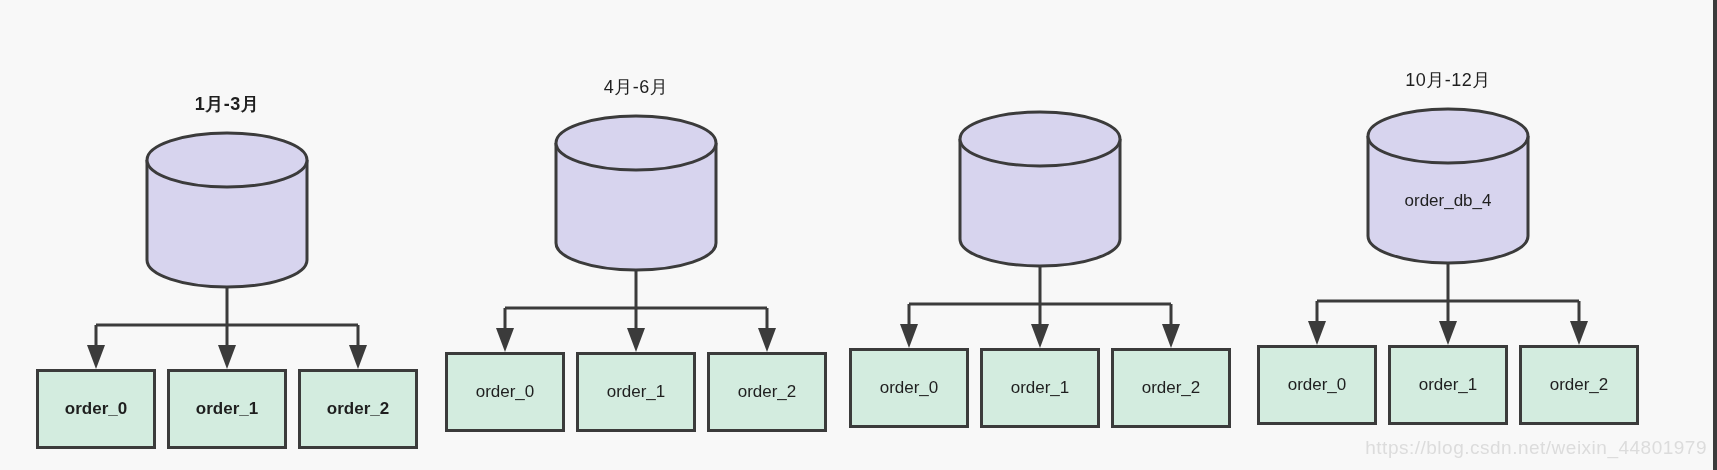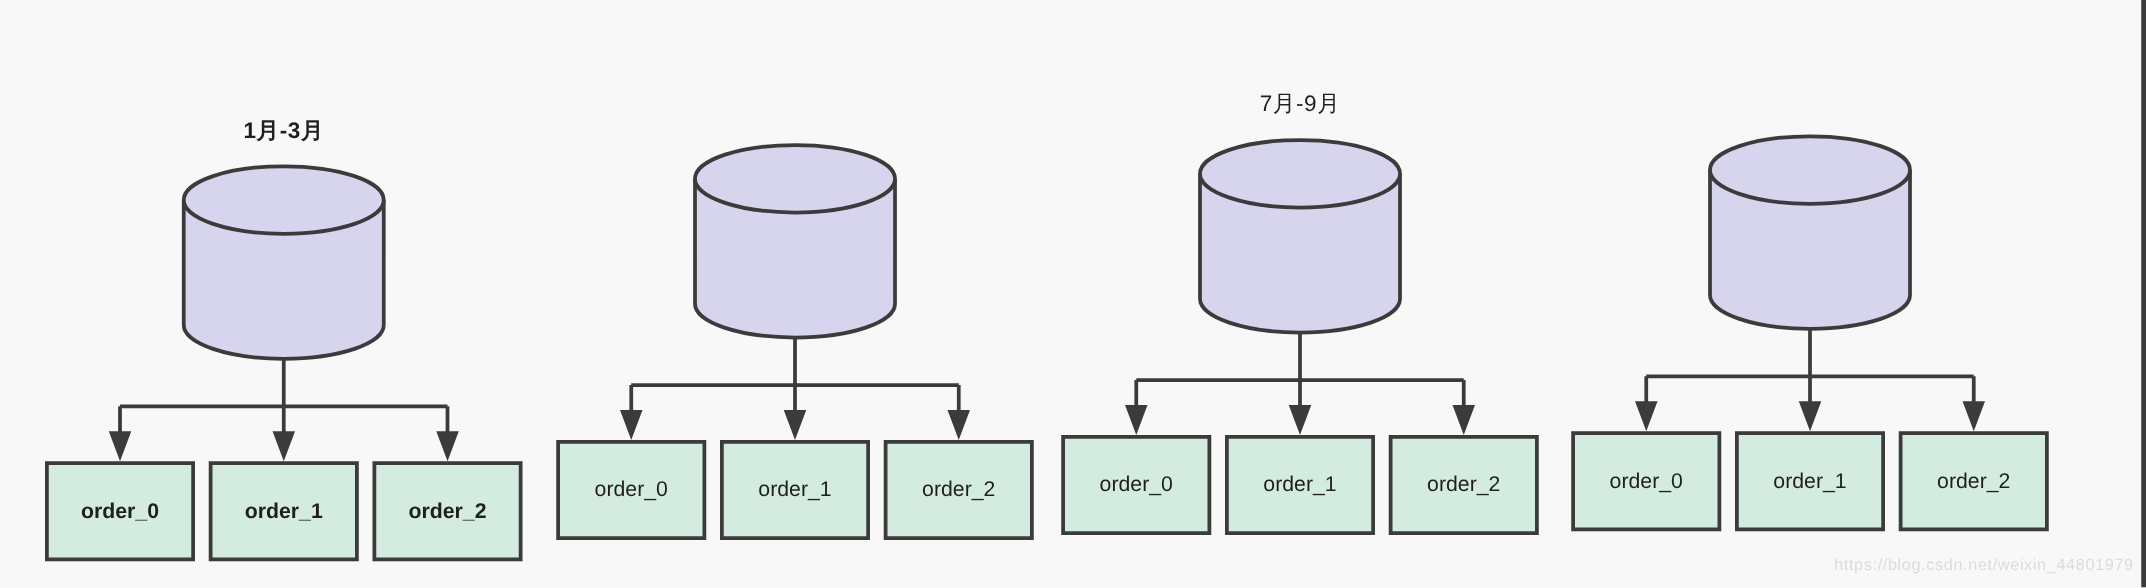--- a/index.html
+++ b/index.html
@@ -65,21 +65,21 @@
     font-size:17px;
     color:var(--text);
   }
   .t0{left:9px;}
   .t1{left:140px;}
   .t2{left:271px;}
   #watermark{
     position:absolute;
     right:10px;
     bottom:11px;
-    font-size:13px;
+    font-size:19px;
     color:var(--watermark);
     letter-spacing:0.5px;
     text-align:center;
   }
   #right-border{
     position:absolute;
     right:0;top:0;
     width:4px;
     height:470px;
     background:var(--stroke);
@@ -113,50 +113,52 @@
 
       <path d="M120,88 L120,188 A80 27 0 0 0 280,188 L280,88" style="fill:var(--db-fill);stroke:var(--stroke);stroke-width:3"></path>
 
       <ellipse cx="200" cy="88" rx="80" ry="27" style="fill:var(--db-fill);stroke:var(--stroke);stroke-width:3"></ellipse>
 
       <path d="M200,214 L200,253 M69,253 L331,253 M69,253 L69,278 M200,253 L200,278 M331,253 L331,278" style="fill:none;stroke:var(--stroke);stroke-width:3"></path>
       <polygon points="60,273 78,273 69,297" style="fill:var(--stroke)"></polygon>
       <polygon points="191,273 209,273 200,297" style="fill:var(--stroke)"></polygon>
       <polygon points="322,273 340,273 331,297" style="fill:var(--stroke)"></polygon>
     </svg>
+    <div class="period">4月-6月</div>
     <div class="tbox t0">order_0</div>
     <div class="tbox t1">order_1</div>
     <div class="tbox t2">order_2</div>
   </div>
     <div class="group" style="left: 840px; top: 51px;">
     <svg width="400" height="390" viewBox="0 0 400 390">
 
       <path d="M120,88 L120,188 A80 27 0 0 0 280,188 L280,88" style="fill:var(--db-fill);stroke:var(--stroke);stroke-width:3"></path>
 
       <ellipse cx="200" cy="88" rx="80" ry="27" style="fill:var(--db-fill);stroke:var(--stroke);stroke-width:3"></ellipse>
 
       <path d="M200,214 L200,253 M69,253 L331,253 M69,253 L69,278 M200,253 L200,278 M331,253 L331,278" style="fill:none;stroke:var(--stroke);stroke-width:3"></path>
       <polygon points="60,273 78,273 69,297" style="fill:var(--stroke)"></polygon>
       <polygon points="191,273 209,273 200,297" style="fill:var(--stroke)"></polygon>
       <polygon points="322,273 340,273 331,297" style="fill:var(--stroke)"></polygon>
     </svg>
-    <div class="period">7月-9月</div>
     <div class="tbox t0">order_0</div>
     <div class="tbox t1">order_1</div>
     <div class="tbox t2">order_2</div>
   </div>
     <div class="group" style="left: 1248px; top: 48px;">
     <svg width="400" height="390" viewBox="0 0 400 390">
 
       <path d="M120,88 L120,188 A80 27 0 0 0 280,188 L280,88" style="fill:var(--db-fill);stroke:var(--stroke);stroke-width:3"></path>
 
       <ellipse cx="200" cy="88" rx="80" ry="27" style="fill:var(--db-fill);stroke:var(--stroke);stroke-width:3"></ellipse>
 
       <path d="M200,214 L200,253 M69,253 L331,253 M69,253 L69,278 M200,253 L200,278 M331,253 L331,278" style="fill:none;stroke:var(--stroke);stroke-width:3"></path>
       <polygon points="60,273 78,273 69,297" style="fill:var(--stroke)"></polygon>
       <polygon points="191,273 209,273 200,297" style="fill:var(--stroke)"></polygon>
       <polygon points="322,273 340,273 331,297" style="fill:var(--stroke)"></polygon>
     </svg>
+    <div class="period">10月-12月</div>
+    <div class="dbname">order_db_4</div>
     <div class="tbox t0">order_0</div>
     <div class="tbox t1">order_1</div>
     <div class="tbox t2">order_2</div>
   </div>
   </div>
 
 </body></html>

